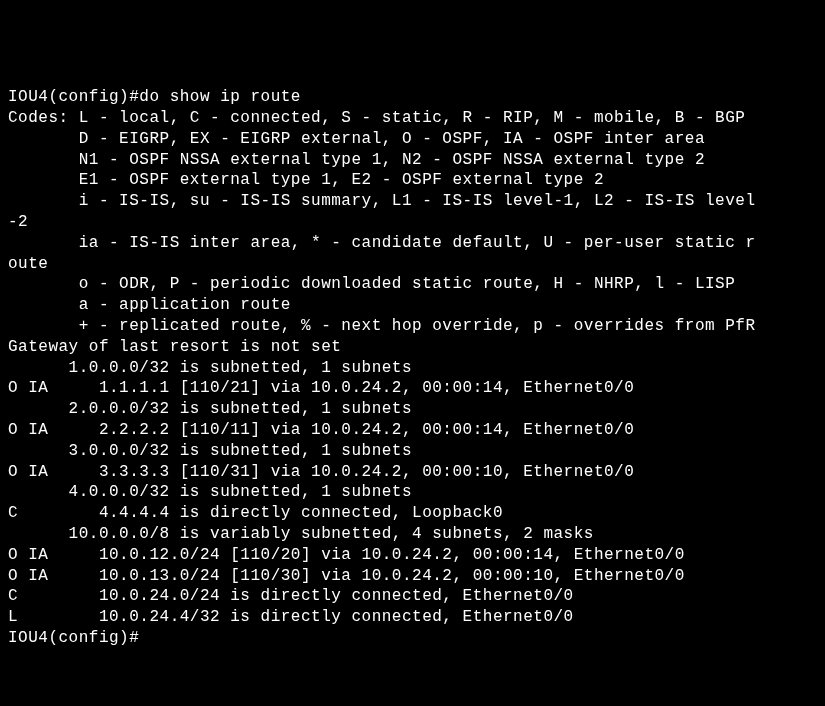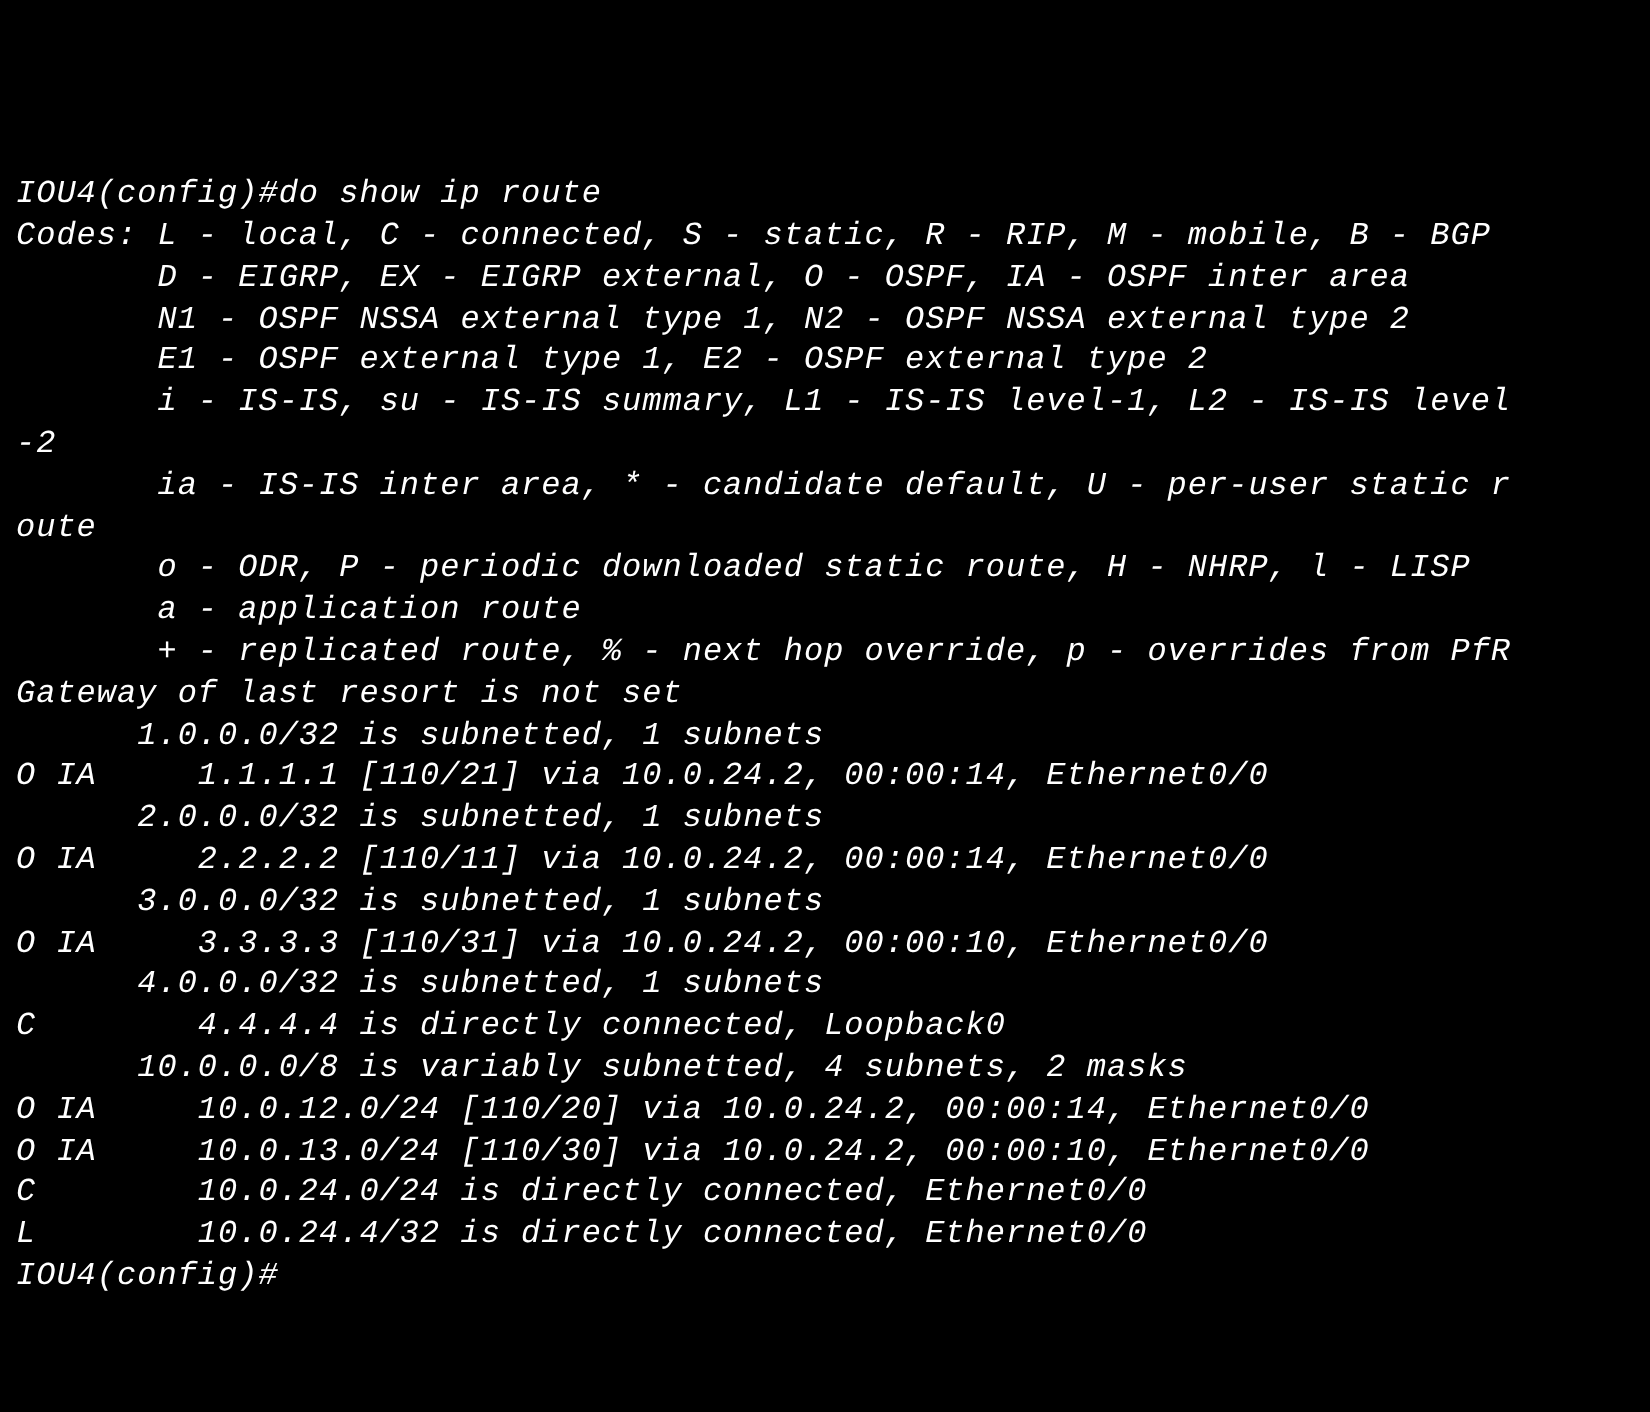--- a/index.html
+++ b/index.html
@@ -12,21 +12,20 @@
       color: #ffffff;
       font-family: 'Consolas', 'Courier New', monospace;
       font-size: 16px;
       line-height: 1.3;
       padding: 4px 8px;
       white-space: pre;
       letter-spacing: 0.5px;
     }
     .terminal-line {
       display: block;
-      font-style: italic;
     }
   </style>
 </head>
 <body>
 
 
 
 <div><span class="terminal-line">IOU4(config)#do show ip route</span><span class="terminal-line">Codes: L - local, C - connected, S - static, R - RIP, M - mobile, B - BGP</span><span class="terminal-line">       D - EIGRP, EX - EIGRP external, O - OSPF, IA - OSPF inter area</span><span class="terminal-line">       N1 - OSPF NSSA external type 1, N2 - OSPF NSSA external type 2</span><span class="terminal-line">       E1 - OSPF external type 1, E2 - OSPF external type 2</span><span class="terminal-line">       i - IS-IS, su - IS-IS summary, L1 - IS-IS level-1, L2 - IS-IS level</span><span class="terminal-line">-2</span><span class="terminal-line">       ia - IS-IS inter area, * - candidate default, U - per-user static r</span><span class="terminal-line">oute</span><span class="terminal-line">       o - ODR, P - periodic downloaded static route, H - NHRP, l - LISP</span><span class="terminal-line">       a - application route</span><span class="terminal-line">       + - replicated route, % - next hop override, p - overrides from PfR</span><span class="terminal-line"></span><span class="terminal-line">Gateway of last resort is not set</span><span class="terminal-line"></span><span class="terminal-line">      1.0.0.0/32 is subnetted, 1 subnets</span><span class="terminal-line">O IA     1.1.1.1 [110/21] via 10.0.24.2, 00:00:14, Ethernet0/0</span><span class="terminal-line">      2.0.0.0/32 is subnetted, 1 subnets</span><span class="terminal-line">O IA     2.2.2.2 [110/11] via 10.0.24.2, 00:00:14, Ethernet0/0</span><span class="terminal-line">      3.0.0.0/32 is subnetted, 1 subnets</span><span class="terminal-line">O IA     3.3.3.3 [110/31] via 10.0.24.2, 00:00:10, Ethernet0/0</span><span class="terminal-line">      4.0.0.0/32 is subnetted, 1 subnets</span><span class="terminal-line">C        4.4.4.4 is directly connected, Loopback0</span><span class="terminal-line">      10.0.0.0/8 is variably subnetted, 4 subnets, 2 masks</span><span class="terminal-line">O IA     10.0.12.0/24 [110/20] via 10.0.24.2, 00:00:14, Ethernet0/0</span><span class="terminal-line">O IA     10.0.13.0/24 [110/30] via 10.0.24.2, 00:00:10, Ethernet0/0</span><span class="terminal-line">C        10.0.24.0/24 is directly connected, Ethernet0/0</span><span class="terminal-line">L        10.0.24.4/32 is directly connected, Ethernet0/0</span><span class="terminal-line">IOU4(config)#</span></div>
 
 

